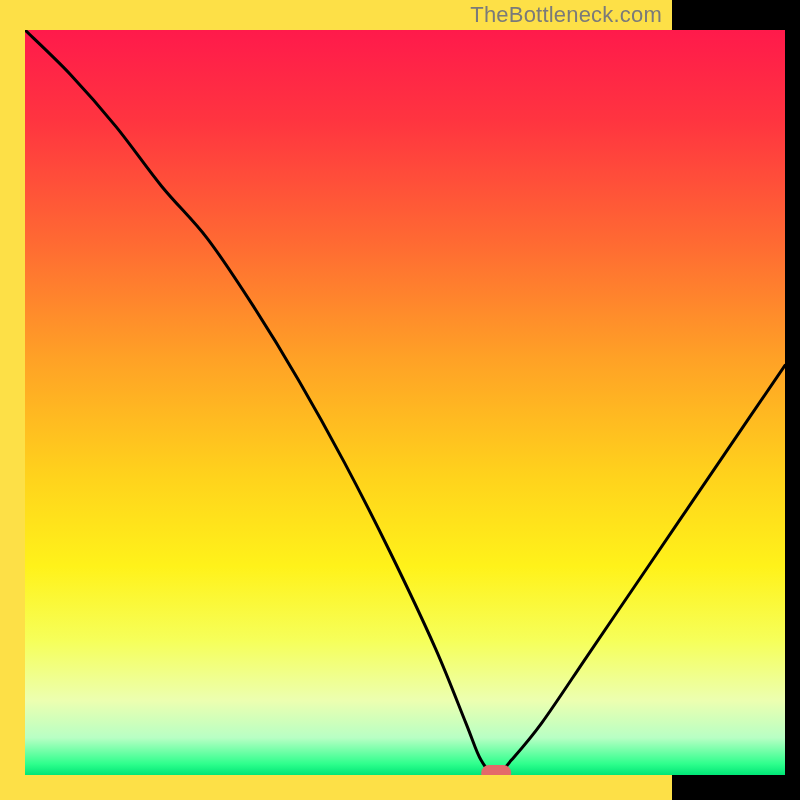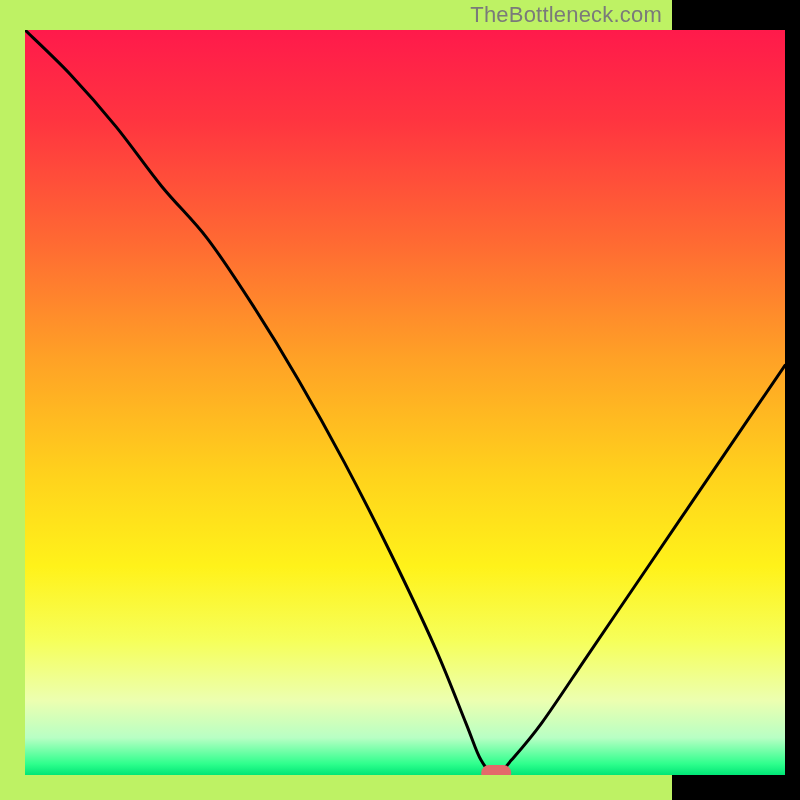--- a/index.html
+++ b/index.html
@@ -8,21 +8,21 @@
     width: 800px;
     height: 800px;
     background: #000;
     overflow: hidden;
     font-family: Arial, Helvetica, sans-serif;
   }
   .stage {
     position: relative;
     width: 672px;
     height: 800px;
-    background: #bef264;
+    background: #fde047;
   }
   .watermark {
     position: absolute;
     top: 2px;
     right: 10px;
     color: #7a7a7a;
     font-size: 22px;
     font-weight: 500;
     letter-spacing: 0.2px;
     z-index: 10;

